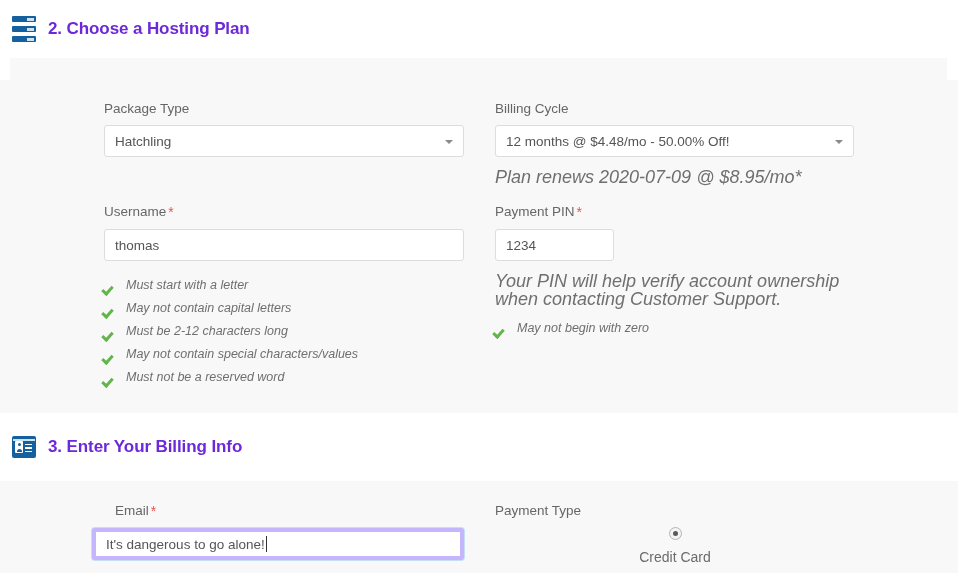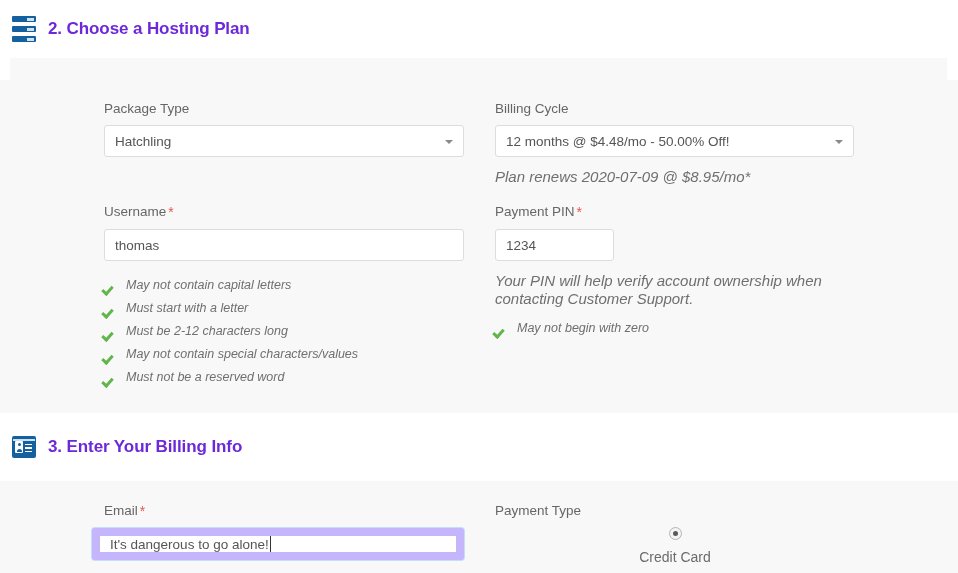--- a/index.html
+++ b/index.html
@@ -152,34 +152,34 @@
     position: absolute;
     right: 10px;
     top: 50%;
     width: 0; height: 0;
     margin-top: -1.5px;
     border-left: 4.5px solid transparent;
     border-right: 4.5px solid transparent;
     border-top: 4.5px solid #8a8a8a;
   }
   .input-box.focused {
-    border: 8px solid #c4b5fd;
+    border: 4px solid #c4b5fd;
     box-shadow: 0 0 0 1px rgba(108,177,238,0.35);
   }
   .caret-bar {
     display: inline-block;
     width: 1px;
     height: 16px;
     background: #333333;
     margin-left: 1px;
     vertical-align: -3px;
   }
 
   .hint {
-    font-size: 15px;
+    font-size: 18px;
     font-style: italic;
     color: #6f6f6f;
     line-height: 18px;
   }
 
   .checklist {
     list-style: none;
     margin: 0;
     padding: 0;
   }
@@ -279,25 +279,25 @@
 <div class="form-col" style="left:104px; top:204px; width:360px;">
   <div class="field-label">
     <span>Username</span><span class="req">*</span>
   </div>
   <div class="input-box" style="width:360px;">
     <span>thomas</span>
   </div>
   <ul class="checklist" style="margin-top:17px;">
     <li>
       <span class="check"></span>
+      <span class="check-text">Must start with a letter</span>
+    </li>
+    <li>
+      <span class="check"></span>
       <span class="check-text">May not contain capital letters</span>
-    </li>
-    <li>
-      <span class="check"></span>
-      <span class="check-text">Must start with a letter</span>
     </li>
     <li>
       <span class="check"></span>
       <span class="check-text">Must be 2-12 characters long</span>
     </li>
     <li>
       <span class="check"></span>
       <span class="check-text">May not contain special characters/values</span>
     </li>
     <li>
@@ -331,21 +331,21 @@
         <span></span>
         <span></span>
       </div>
   </div>
   <div class="title">3. Enter Your Billing Info</div>
 </div>
 
 <div class="panel" style="left:0px; top:481px; width:958px; height:92px;"></div>
 
 <div class="form-col" style="left:92px; top:503px; width:372px;">
-  <div class="field-label" style="margin-left:12px;">
+  <div class="field-label" style="margin-left:23px;">
     <span>Email</span><span class="req">*</span>
   </div>
   <div class="input-box focused" style="width:372px;">
     <span>It's dangerous to go alone!</span>
       <span class="caret-bar"></span>
   </div>
 </div>
 
 <div class="form-col" style="left:495px; top:503px; width:360px;">
   <div class="field-label">Payment Type</div>

